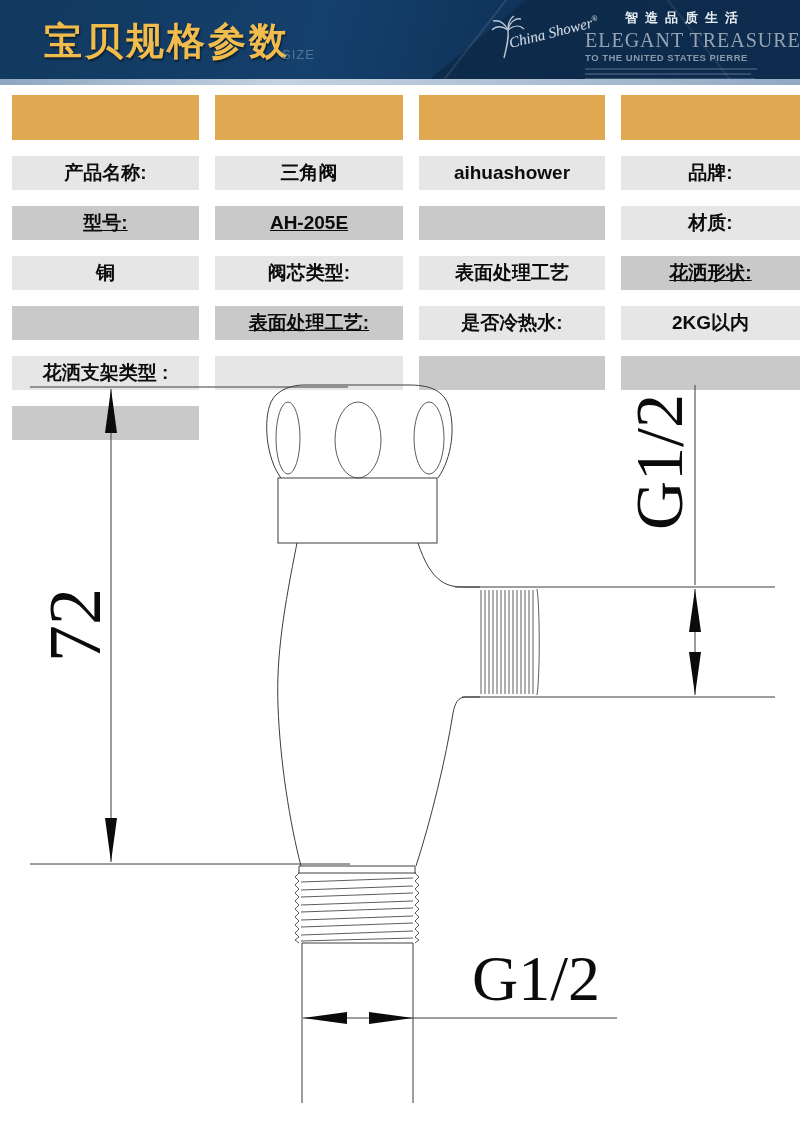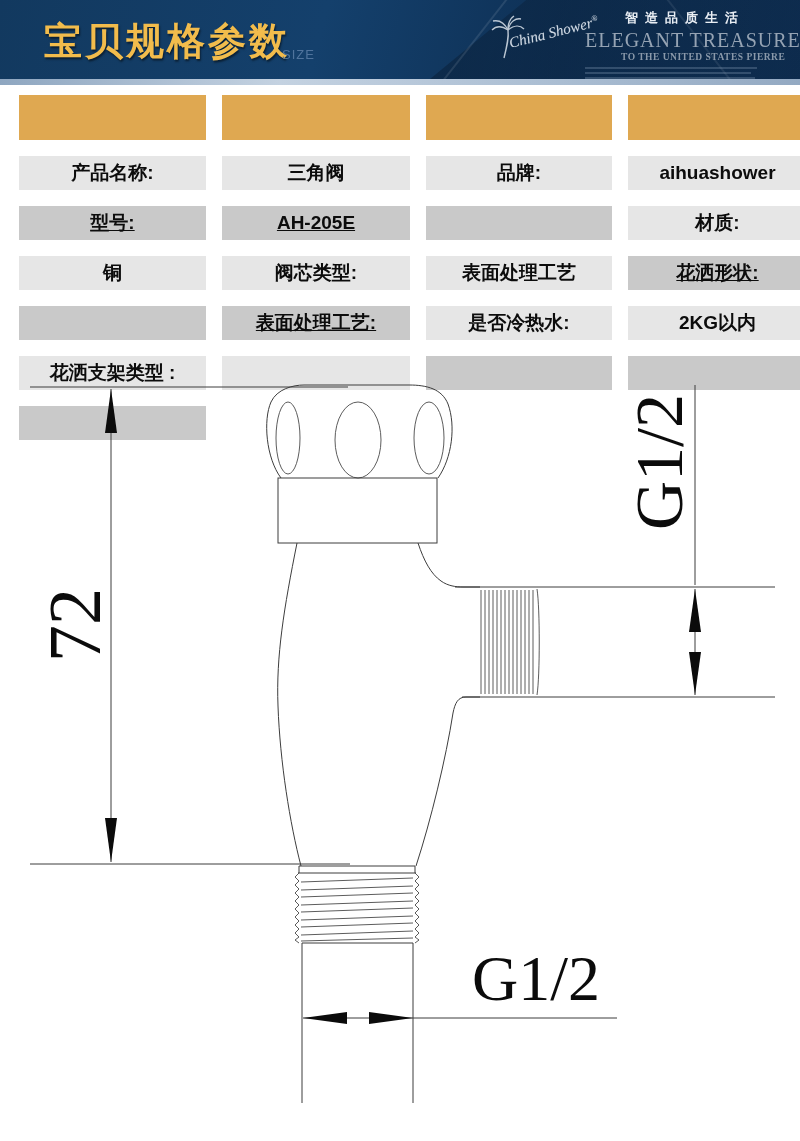--- a/index.html
+++ b/index.html
@@ -48,30 +48,30 @@
   .logo-script sup { font-size:8px; }
   .brand-box { position:absolute; left:585px; top:9px; width:200px; }
   .brand-tagline {
     font-size:13px; font-weight:bold; color:#e9eef4; letter-spacing:7px; white-space:nowrap;text-align:center;
   }
   .brand-en {
     margin-top:2px; font-family:"Liberation Serif", serif; font-size:20px;
     color:#95a3b3; letter-spacing:1px; white-space:nowrap;
   }
   .brand-sub {
-    font-family:Liberation Serif, serif; font-size:9.5px; font-weight:bold;
-    color:#8a99aa; letter-spacing:.5px; white-space:nowrap;margin-left:36px;
+    font-family:Liberation Sans, sans-serif; font-size:9.5px; font-weight:bold;
+    color:#8a99aa; letter-spacing:.5px; white-space:nowrap;
   }
   .fine-lines { margin-top:5px; }
   .fine-lines div { height:2px; background:rgba(150,172,197,.28); margin-bottom:3px; }
   .fl-1{width:172px;} .fl-2{width:166px;} .fl-3{width:170px;} .fl-4{width:122px;}
 
   
   .spec-table {
-    position:absolute; left:19px; top:95px; width:749px;
+    position:absolute; left:12px; top:95px; width:749px;
     display:grid;
     grid-template-columns:187px 188px 186px 179px;
     grid-template-rows:45px repeat(6, 34px);
     column-gap:3px; row-gap:2px;gap:16px;
   }
   .cell {
     display:flex; align-items:center; justify-content:center;
     font-size:19px; font-weight:700; color:#0c0c0c; white-space:nowrap;
   }
   .cell.head  { background:#dfa851; }
@@ -128,22 +128,22 @@
 </div>
 
 <div class="spec-table">
   <div class="cell head"></div>
   <div class="cell head"></div>
   <div class="cell head"></div>
   <div class="cell head"></div>
 
   <div class="cell light">产品名称:</div>
   <div class="cell light">三角阀</div>
+  <div class="cell light">aihuashower</div>
   <div class="cell light">品牌:</div>
-  <div class="cell light">aihuashower</div>
 
   <div class="cell dark">型号:</div>
   <div class="cell dark">AH-205E</div>
   <div class="cell dark"></div>
 
   <div class="cell light">材质:</div>
   <div class="cell light">铜</div>
   <div class="cell light">阀芯类型:</div>
   <div class="cell light">表面处理工艺</div>
 

